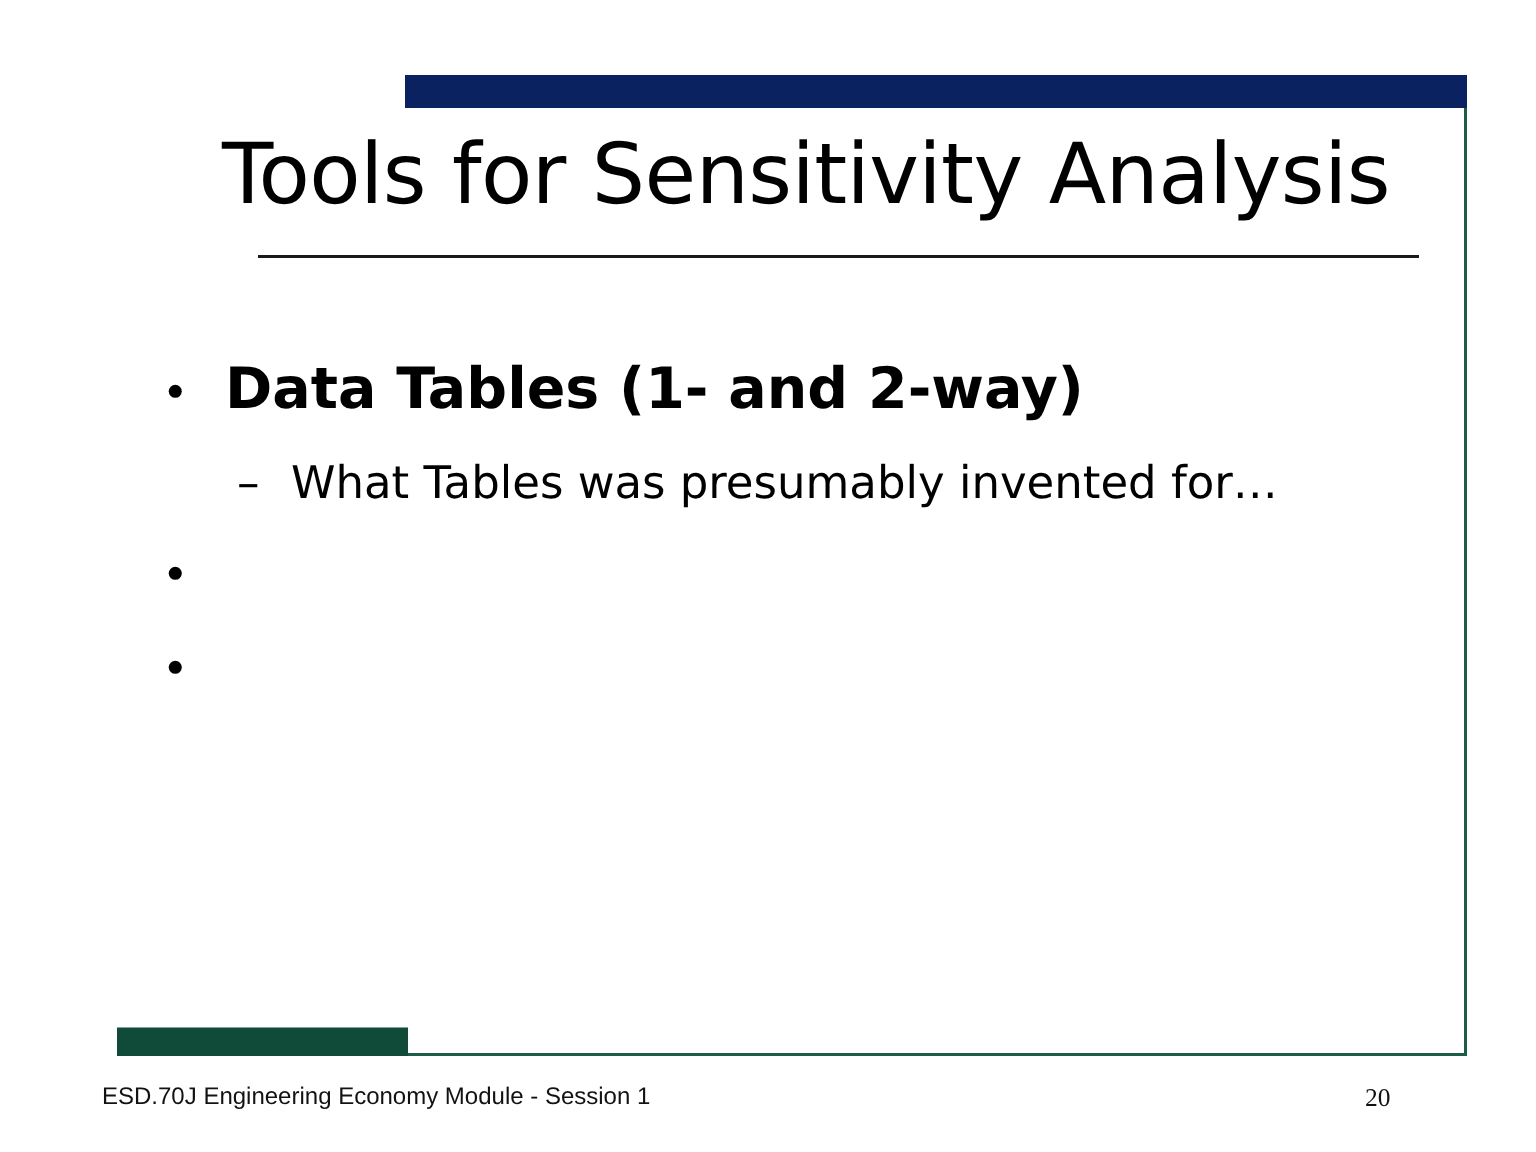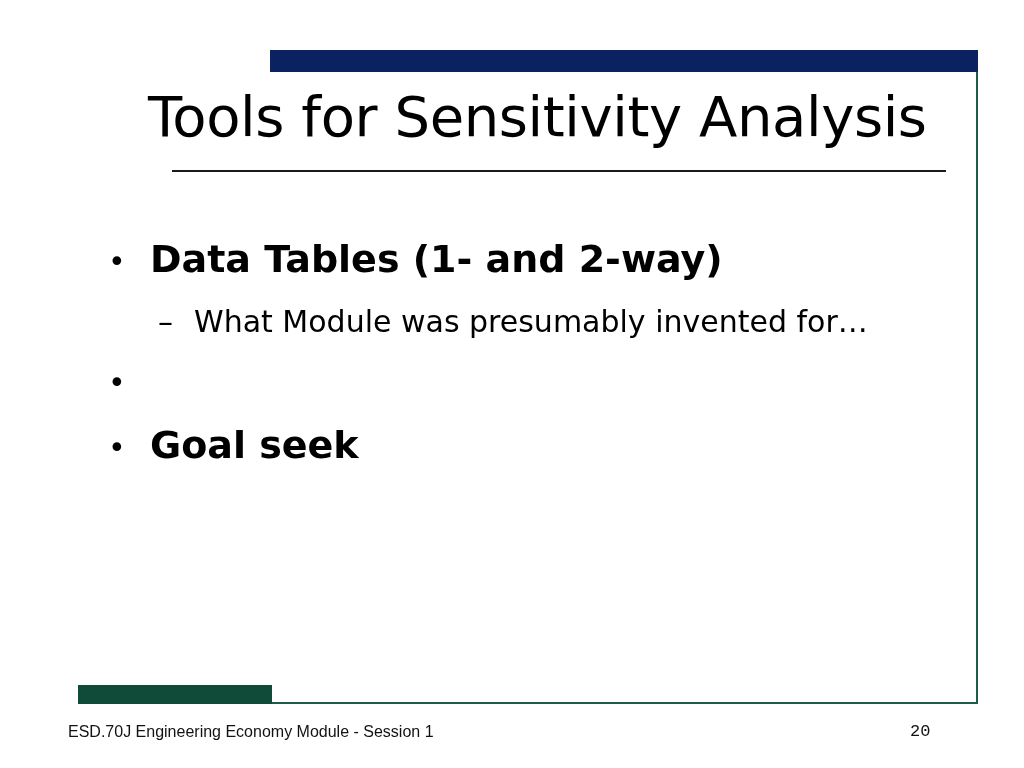--- a/index.html
+++ b/index.html
@@ -130,21 +130,21 @@
     font-family: "Liberation Sans", sans-serif;
     font-size: 16px;
     line-height: 22px;
     color: #121212;
     white-space: nowrap;
   }
   .footer-page {
     position: absolute;
     left: 910px;
     top: 721px;
-    font-family: Liberation Mono, monospace;
+    font-family: Liberation Serif, serif;
     font-size: 17px;
     line-height: 22px;
     color: #121212;
   }
 </style>
 </head>
 <body>
 
 <div id="slide">
 
@@ -158,30 +158,29 @@
 
   <div class="body">
 
     <div class="bullet-row">
       <span class="marker">•</span>
       <span class="text">Data Tables (1- and 2-way)</span>
     </div>
 
     <div class="sub-row">
       <span class="marker">–</span>
-      <span class="text">What Module was presumably invented for…</span>
+      <span class="text">What Tables was presumably invented for…</span>
     </div>
 
     <div class="bullet-row">
       <span class="marker">•</span>
     </div>
 
     <div class="bullet-row">
       <span class="marker">•</span>
-      <span class="text">Goal seek</span>
     </div>
 
   </div>
 
   <div class="footer-text">ESD.70J Engineering Economy Module - Session 1</div>
   <div class="footer-page">20</div>
 
 </div>
 
 </body></html>

